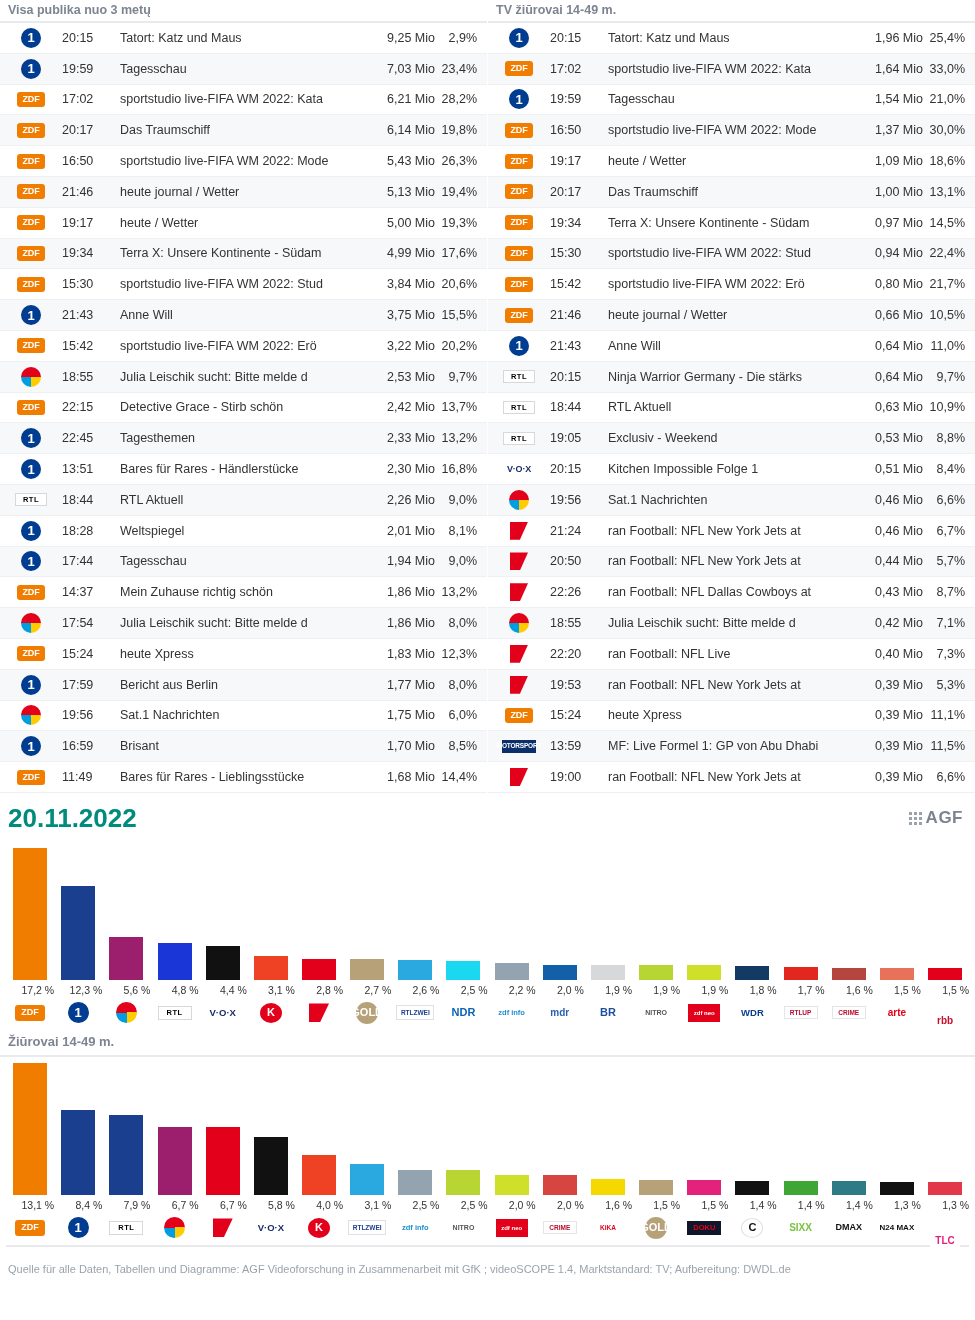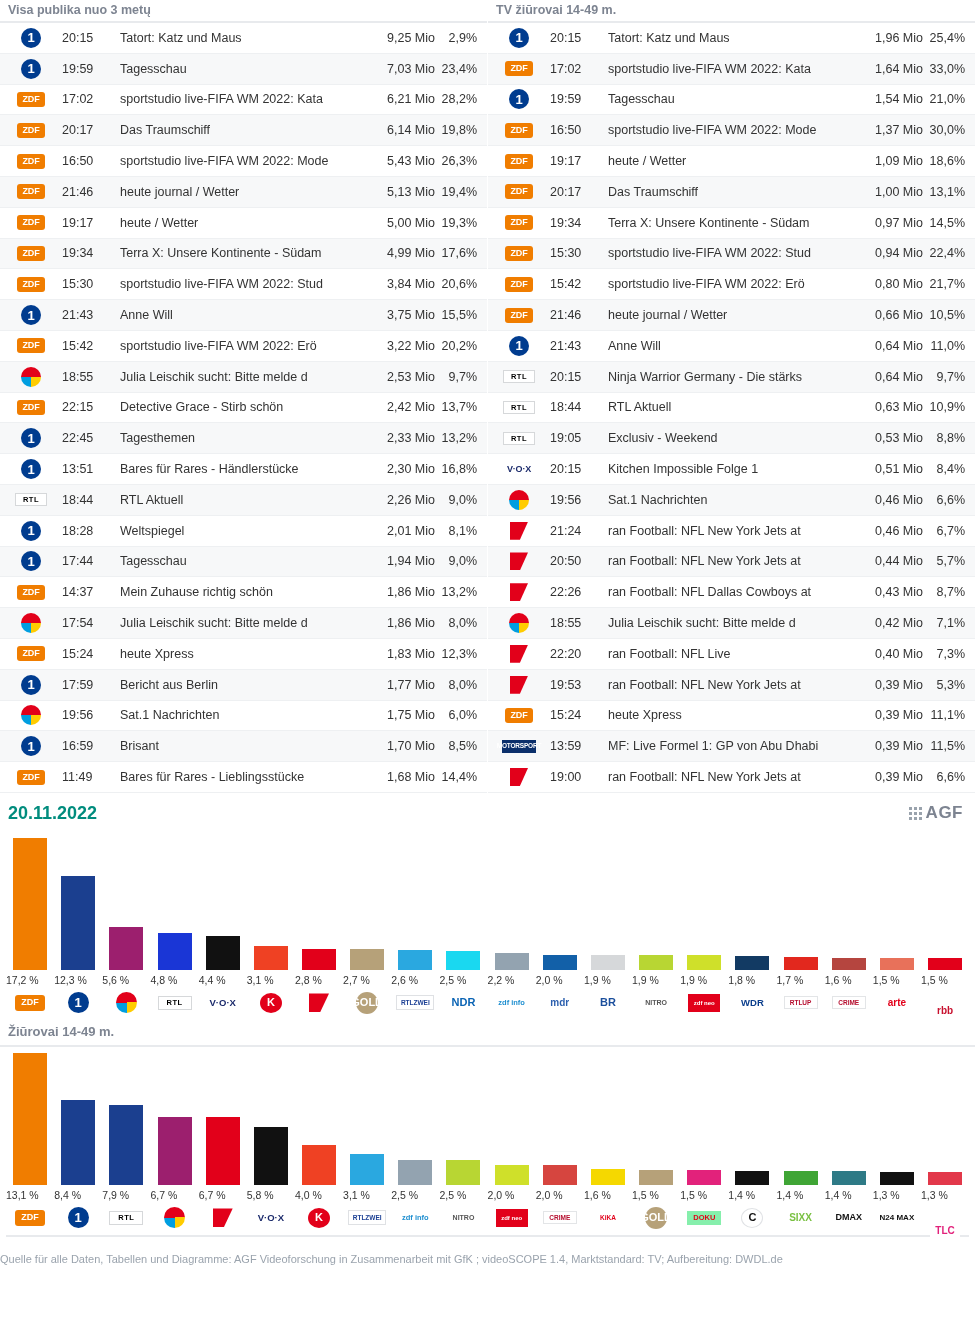--- a/index.html
+++ b/index.html
@@ -55,38 +55,38 @@
   .lg-vox { width: 30px; height: 14px; background: #fff; color: #1b2a6b; font-size: 9px; }
   .lg-pro7 { width: 18px; height: 18px; background: #e2001a; color: #fff;
     clip-path: polygon(0 0, 100% 0, 55% 100%, 0 100%); }
   .lg-sport1 { width: 34px; height: 13px; background: #0b2f6b; color: #fff; font-size: 6.5px; }
 
   
   .datebar {
     display: flex; align-items: center; justify-content: space-between;
     padding: 10px 12px 8px 8px;
   }
-  .datebar .date { font-size: 18px; font-weight: bold; color: #008c7d; }
+  .datebar .date { font-size: 26px; font-weight: bold; color: #008c7d; }
   .agf { display: flex; align-items: center; gap: 4px; }
   .agf .dots { display: grid; grid-template-columns: repeat(3, 3px); gap: 2px; }
   .agf .dots i { width: 3px; height: 3px; background: #9aa3ad; display: block; }
   .agf .txt { font-size: 17px; font-weight: bold; color: #7d8491; letter-spacing: 0.5px; }
 
   
   .sec-title {
     font-size: 13px; font-weight: bold; color: #7d8491;
     padding: 4px 8px 6px 8px;
     border-bottom: 2px solid #e8eaed;
   }
   .chart { padding: 6px 6px 0 6px; }
   .bars { display: flex; align-items: flex-end; height: 132px; }
   .bar-slot { flex: 1; display: flex; flex-direction: column; align-items: center; justify-content: flex-end; }
   .bar { width: 34px; }
   .labels { display: flex; }
-  .lbl { flex: 1; text-align: left; font-size: 10.5px; color: #333; padding-top: 4px; }
+  .lbl { flex: 1; text-align: right; font-size: 10.5px; color: #333; padding-top: 4px; }
   .logos-row { display: flex; align-items: center; height: 34px; }
   .logo-cell { flex: 1; display: flex; align-items: center; justify-content: center; }
 
   
   .chip {
     display: inline-flex; align-items: center; justify-content: center;
     font-weight: bold; line-height: 1; text-align: center;
   }
   .chip-zdf { width: 30px; height: 16px; border-radius: 3px; background: #f07d00; color: #fff; font-size: 9px; }
   .chip-ard { width: 21px; height: 21px; border-radius: 50%; background: #003c8f; color: #fff; font-size: 13px; }
@@ -105,29 +105,29 @@
   .chip-mdr { width: 34px; height: 15px; background: #fff; color: #2b5fae; font-size: 10px; }
   .chip-br { width: 28px; height: 16px; background: #fff; color: #1b4f9c; font-size: 11px; }
   .chip-nitro { width: 36px; height: 13px; background: #fff; color: #555; font-size: 7px; }
   .chip-neo { width: 32px; height: 18px; background: #e2001a; color: #fff; font-size: 6px; }
   .chip-wdr { width: 34px; height: 15px; background: #fff; color: #0b3e8c; font-size: 9.5px; }
   .chip-rtlup { width: 34px; height: 13px; background: #fff; color: #b50d2e; font-size: 6.5px; border: 1px solid #e3e5e7;}
   .chip-arte { width: 34px; height: 15px; background: #fff; color: #e2001a; font-size: 10px; }
   .chip-rbb { width: 30px; height: 15px; background: #fff; color: #c8102e; font-size: 10px; margin-top: 16px; }
   .chip-kika { width: 34px; height: 15px; background: #fff; color: #e2001a; font-size: 6.5px; }
   .chip-dmax { width: 34px; height: 14px; background: #fff; color: #111; font-size: 9px; }
-  .chip-zdoku { width: 34px; height: 14px; background: #86efac; color: #e2001a; font-size: 7.5px; }
+  .chip-zdoku { width: 34px; height: 14px; background: #0f172a; color: #e2001a; font-size: 7.5px; }
   .chip-comedy { width: 22px; height: 20px; border-radius: 50%; background: #fff; color: #111; font-size: 11px; border: 1px solid #e0e2e5;}
   .chip-sixx { width: 32px; height: 15px; background: #fff; color: #7ac143; font-size: 10px; }
   .chip-nmax { width: 36px; height: 14px; background: #fff; color: #111; font-size: 8px; }
   .chip-tlc { width: 30px; height: 15px; background: #fff; color: #e2227b; font-size: 10px; margin-top: 27px; }
 
   .footer {
     font-size: 11px; color: #9aa3ad;
-    padding: 16px 8px 10px 0;
+    padding: 16px 8px 10px 8px;
   }
   .hr-line { height: 2px; background: #e8eaed; margin: 0 6px; }
 </style>
 </head>
 <body>
 
 <div class="page">
 
   <div class="tables">
     <div class="table-col">

